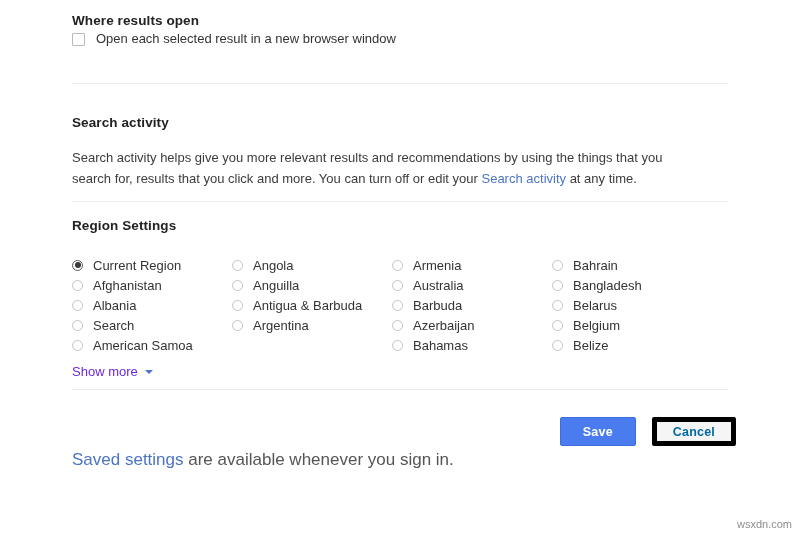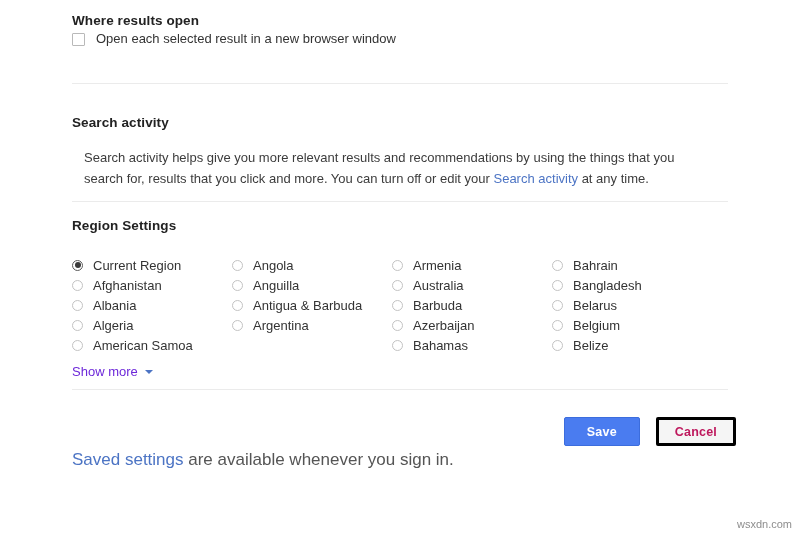--- a/index.html
+++ b/index.html
@@ -72,21 +72,20 @@
   
   #sec-activity { position: absolute; left: 0; top: 115px; }
   #activity-para {
     position: absolute;
     left: 0;
     top: 147px;
     width: 620px;
     font-size: 13px;
     line-height: 21px;
     color: #3c3c3c;
-    margin-left: 12px;
   }
   .link {
     color: #4c74c4;
     text-decoration: none;
     cursor: pointer;
   }
 
   #div-2 { position: absolute; left: 0; top: 201px; }
 
   
@@ -188,22 +187,22 @@
     padding: 0 16px;
     letter-spacing: 0.2px;
   }
   .btn-primary {
     background: #4a7cf0;
     border: 1px solid #3c6ddd;
     color: #ffffff;
   }
   .btn-secondary {
     background: #f5f5f5;
-    border: 3px solid #000000;
-    color: #be185d;
+    border: 5px solid #000000;
+    color: #0369a1;
   }
 
   
   #footer-note {
     position: absolute;
     left: 0;
     top: 450px;
     width: 656px;
     font-size: 17px;
     color: #555555;
@@ -252,21 +251,21 @@
         <div class="radio-row">
           <span class="radio"></span>
           <span class="radio-label">Afghanistan</span>
         </div>
         <div class="radio-row">
           <span class="radio"></span>
           <span class="radio-label">Albania</span>
         </div>
         <div class="radio-row">
           <span class="radio"></span>
-          <span class="radio-label">Algeria</span>
+          <span class="radio-label">Search</span>
         </div>
         <div class="radio-row">
           <span class="radio"></span>
           <span class="radio-label">American Samoa</span>
         </div>
       </div>
       <div class="region-col">
         <div class="radio-row">
           <span class="radio"></span>
           <span class="radio-label">Angola</span>

